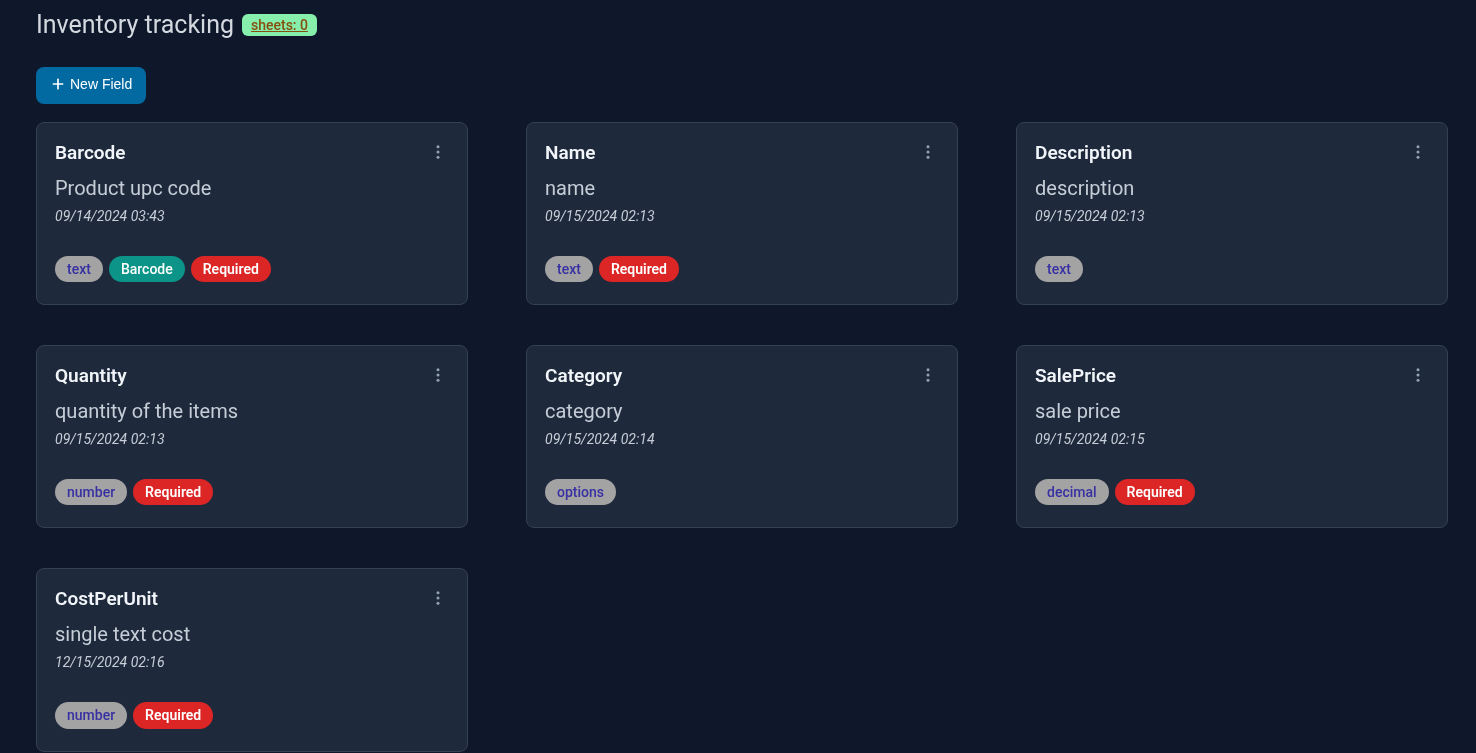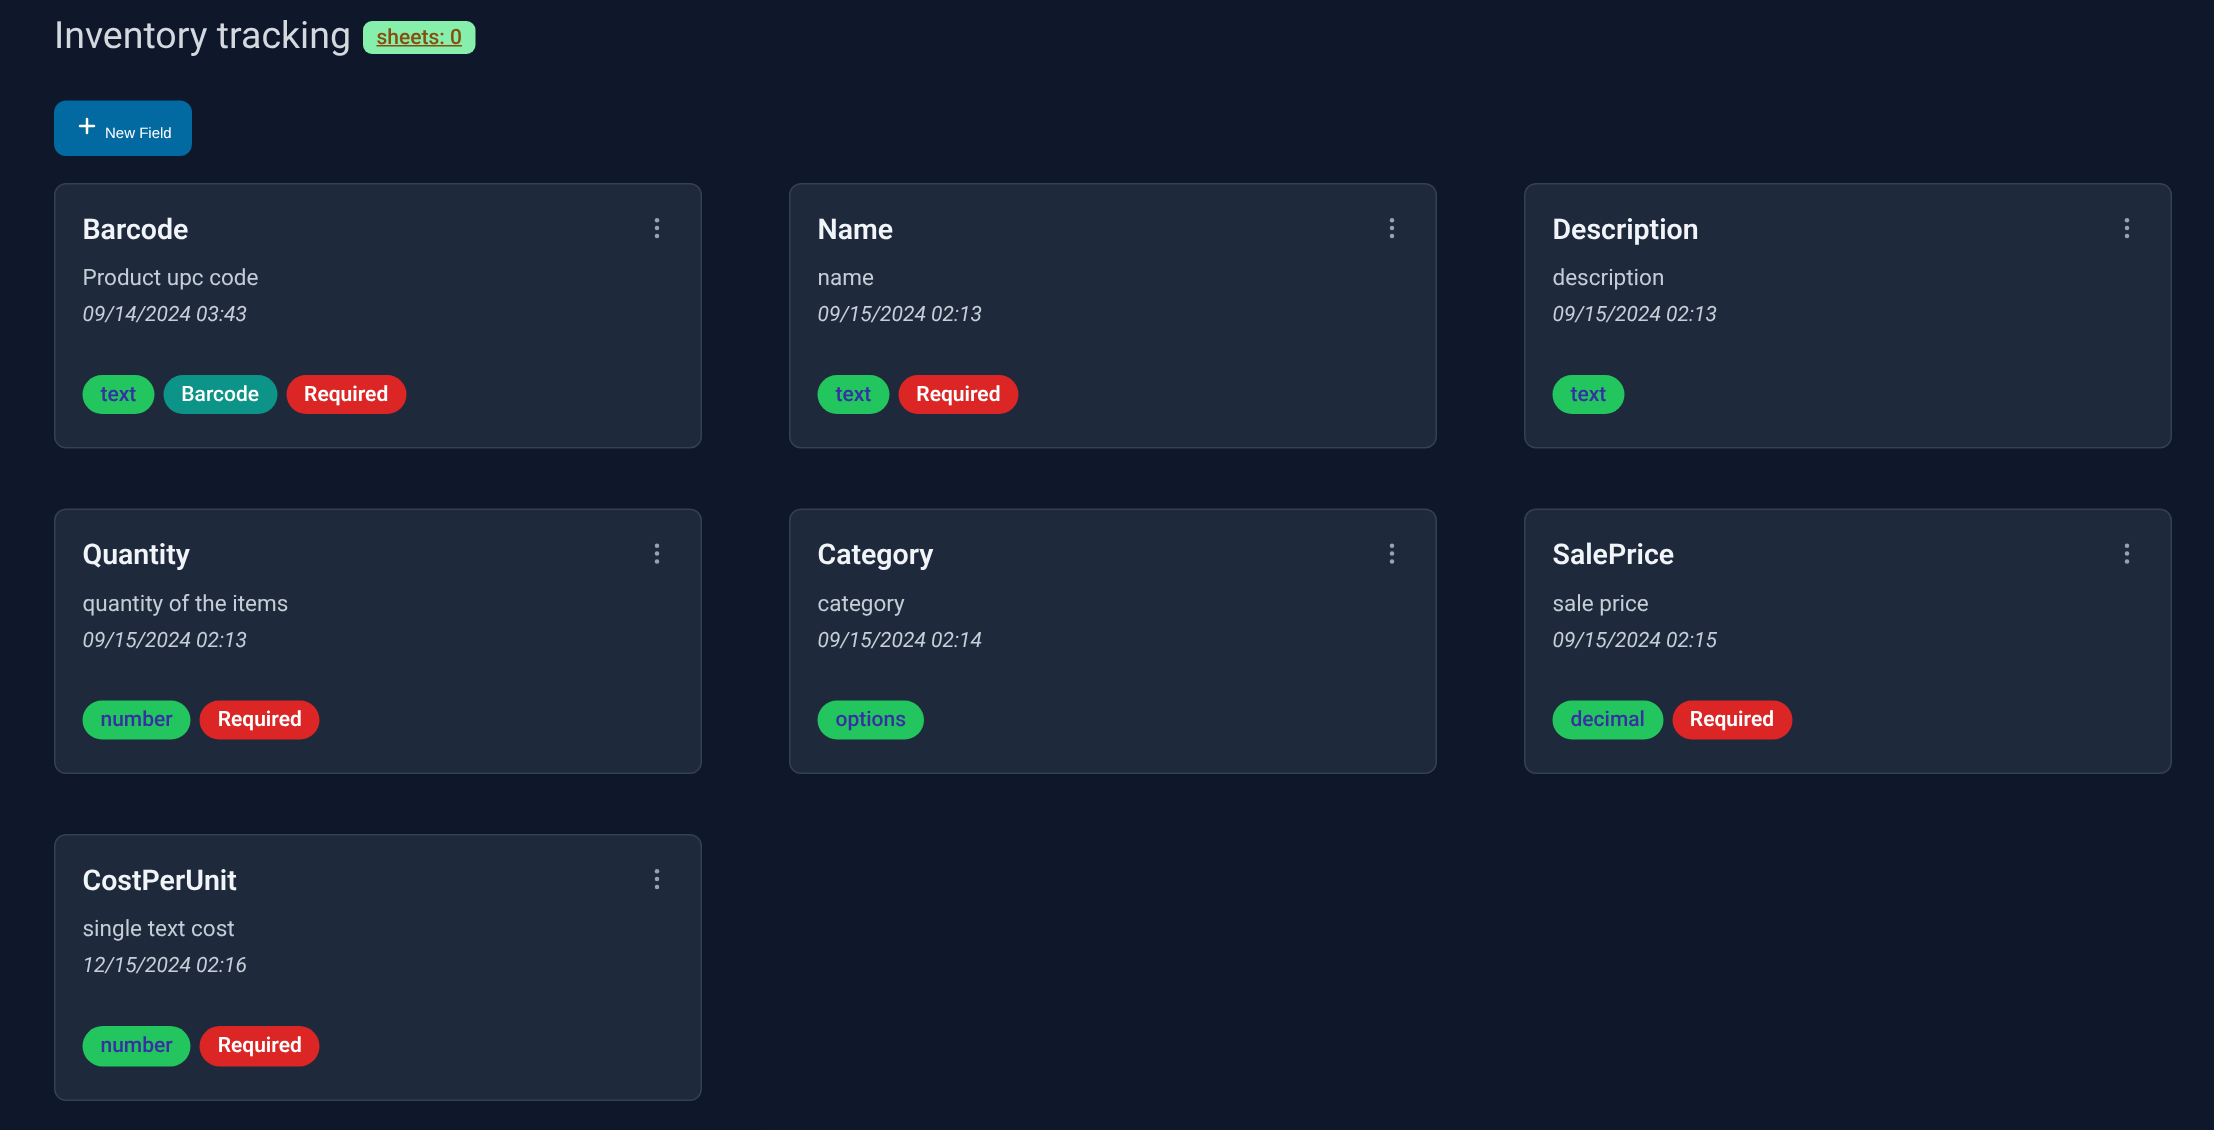--- a/index.html
+++ b/index.html
@@ -29,28 +29,28 @@
       background-color: #86efac;
       color: #854d0e;
       padding: 3px 9px;
       border-radius: 6px;
       font-size: 14px;
       font-weight: 500;
       text-decoration: underline;
     }
     .new-field-btn {
       display: inline-flex;
-      align-items: flex-end;
+      align-items: flex-start;
       gap: 4px;
       background-color: #0369a1;
       color: #ffffff;
       border: none;
       padding: 9px 14px;
       border-radius: 8px;
-      font-size: 10px;
+      font-size: 14px;
       font-weight: 500;
       cursor: pointer;
       margin-bottom: 18px;
     }
     .new-field-btn svg {
       width: 16px;
       height: 16px;
     }
     .cards-grid {
       display: grid;
@@ -79,21 +79,21 @@
       color: #94a3b8;
       cursor: pointer;
       padding: 2px;
       line-height: 1;
     }
     .menu-icon svg {
       width: 18px;
       height: 18px;
     }
     .card-desc {
-      font-size: 15px;
+      font-size: 20px;
       color: #c5cdd7;
       margin-bottom: 8px;
     }
     .card-date {
       font-size: 14px;
       font-style: italic;
       color: #c7ced8;
       margin-bottom: 32px;
     }
     .tags {
@@ -102,21 +102,21 @@
       gap: 6px;
     }
     .tag {
       padding: 4px 12px;
       border-radius: 999px;
       font-size: 14px;
       font-weight: 500;
       line-height: 1.3;
     }
     .tag-type {
-      background-color: #22c55e;
+      background-color: #a3a3a3;
       color: #3730a3;
     }
     .tag-teal {
       background-color: #0d9488;
       color: #ffffff;
     }
     .tag-required {
       background-color: #dc2626;
       color: #ffffff;
       font-weight: 600;

